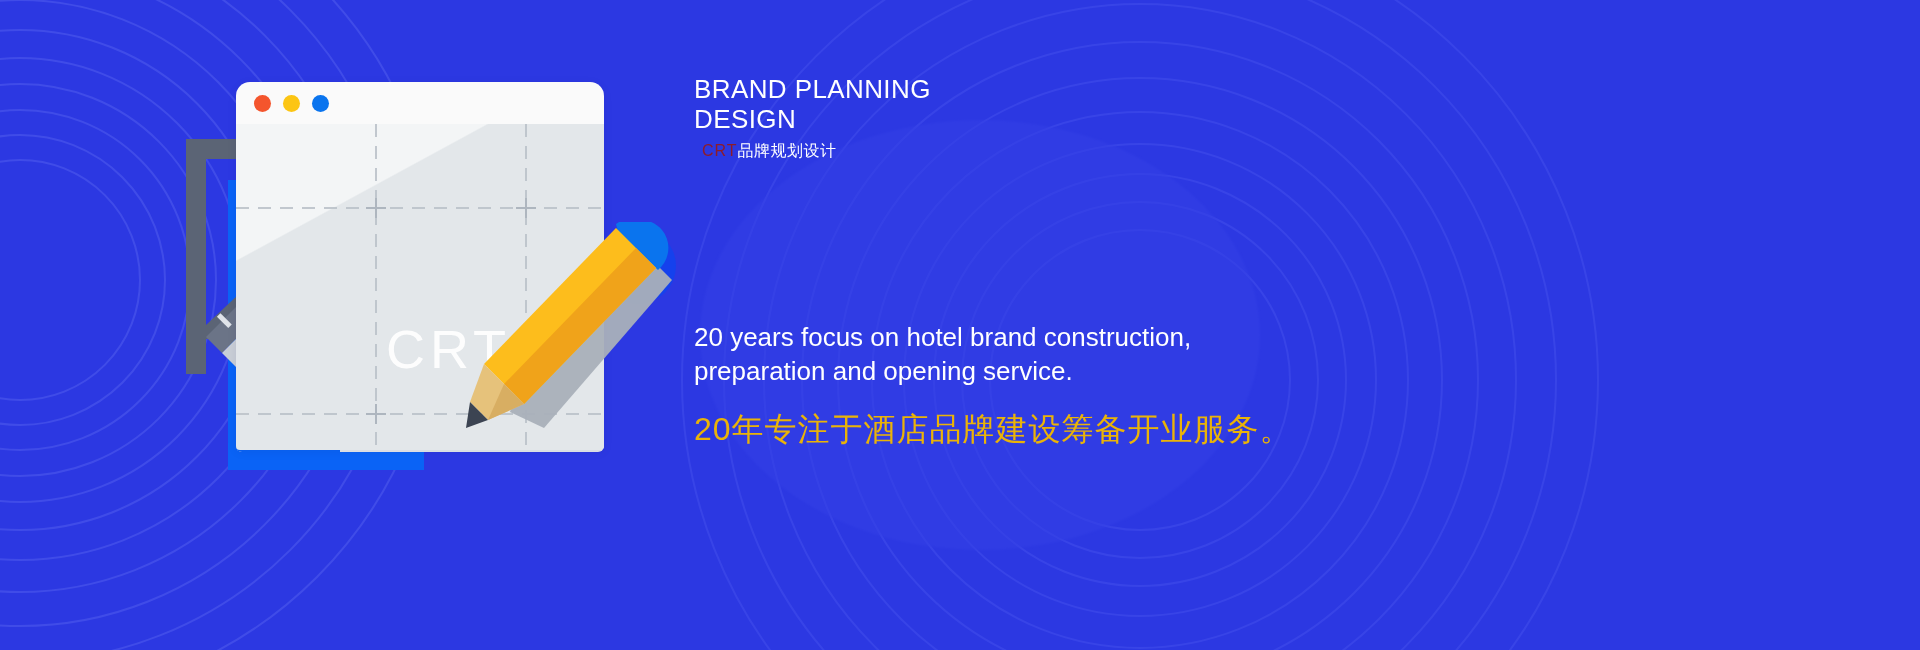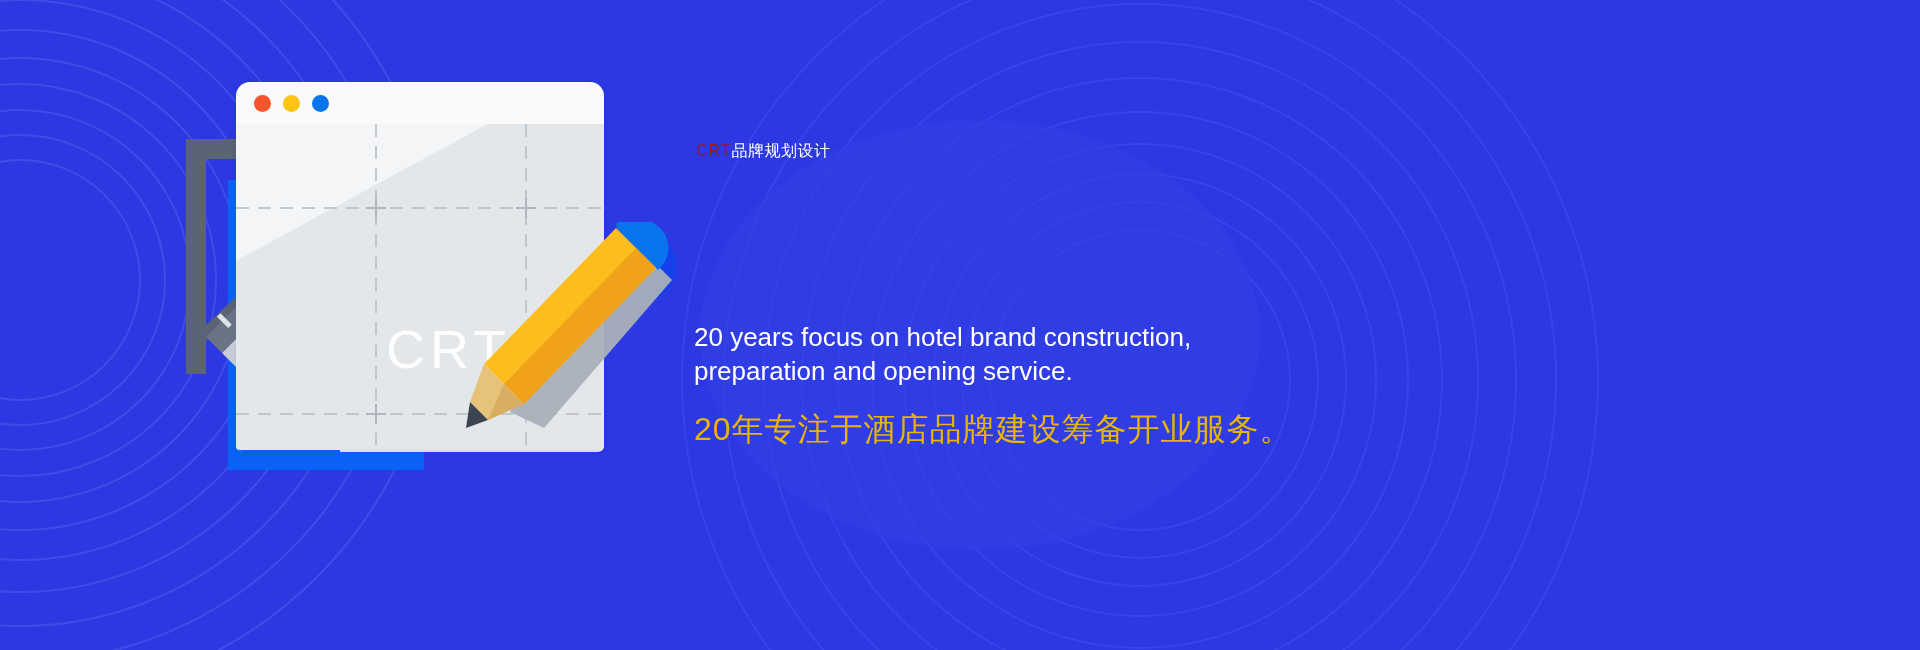--- a/index.html
+++ b/index.html
@@ -115,21 +115,21 @@
   .headline {
     position:absolute; top:74px; left:0;
     color:#ffffff;
     font-size:26px;
     line-height:1.16;
     letter-spacing:.4px;
     font-weight:400;
     white-space:pre-line;
   }
   .sub-cn {
-    position:absolute; top:141px; left:2px;
+    position:absolute; top:141px; left:8px;
     font-size:16px;
     letter-spacing:.5px;
     color:#ffffff;
   }
   .sub-cn .crt-red { color:#8d1c2a; letter-spacing:1px; }
 
   .tagline-en {
     position:absolute; top:320px; left:0;
     color:#ffffff;
     font-size:26px;
@@ -256,20 +256,22 @@
 
       <path d="M18 142 L58 182 L22 198 L4 180 Z" fill="#e6c27b"></path>
       <path d="M38 162 L58 182 L22 198 Z" fill="#d8ae62"></path>
 
       <path d="M4 180 L22 198 L0 206 Z" fill="#3c4452"></path>
     </svg>
   </div>
 
   <div class="content">
 
+    <div class="headline">BRAND PLANNING
+DESIGN</div>
 
     <div class="sub-cn"><span class="crt-red">CRT</span><span>品牌规划设计</span></div>
 
     <div class="tagline-en">20 years focus on hotel brand construction,
 preparation and opening service.</div>
 
     <div class="tagline-cn">20年专注于酒店品牌建设筹备开业服务。</div>
   </div>
 
 </div>

